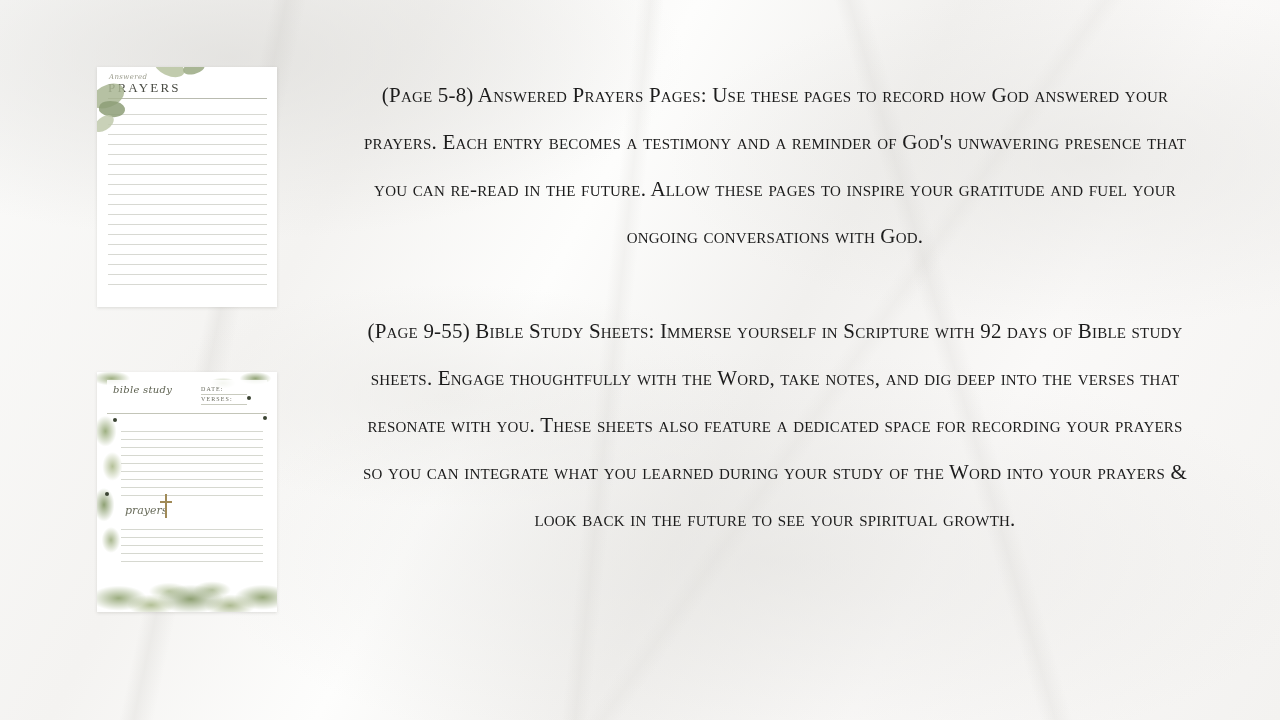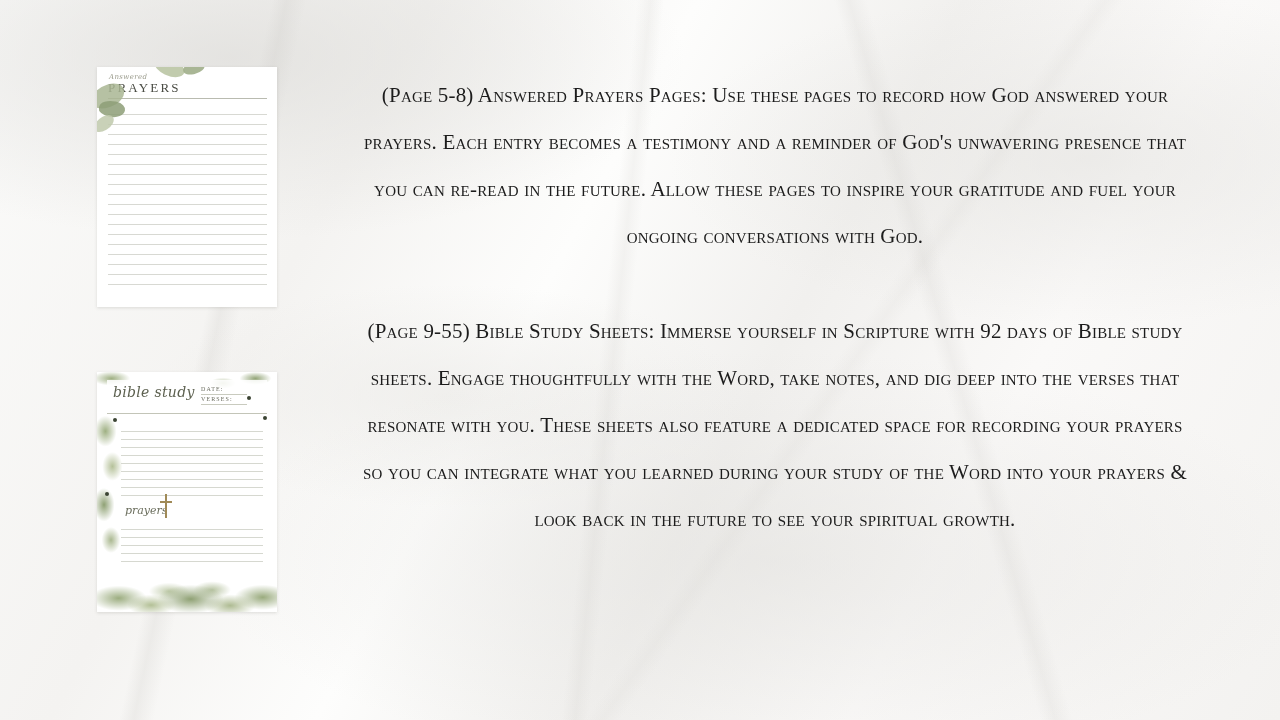--- a/index.html
+++ b/index.html
@@ -89,21 +89,21 @@
   
   .bs-head {
     position: absolute; left: 10px; top: 8px; right: 10px; height: 34px;
     background: rgba(255,255,255,0.86);
     border-bottom: 1px solid #c3c5b8;
   }
   .bs-script {
     position: absolute; left: 16px; top: 12px;
     font-family: "DejaVu Serif", serif;
     font-style: italic;
-    font-size: 14px;
+    font-size: 10px;
     color: #5d6150;
     letter-spacing: .3px;
   }
   .bs-meta {
     position: absolute; right: 30px; top: 13px;
     font-size: 6px;
     letter-spacing: 1.1px;
     color: #6d6f62;
     line-height: 9px;
     text-align: left;

